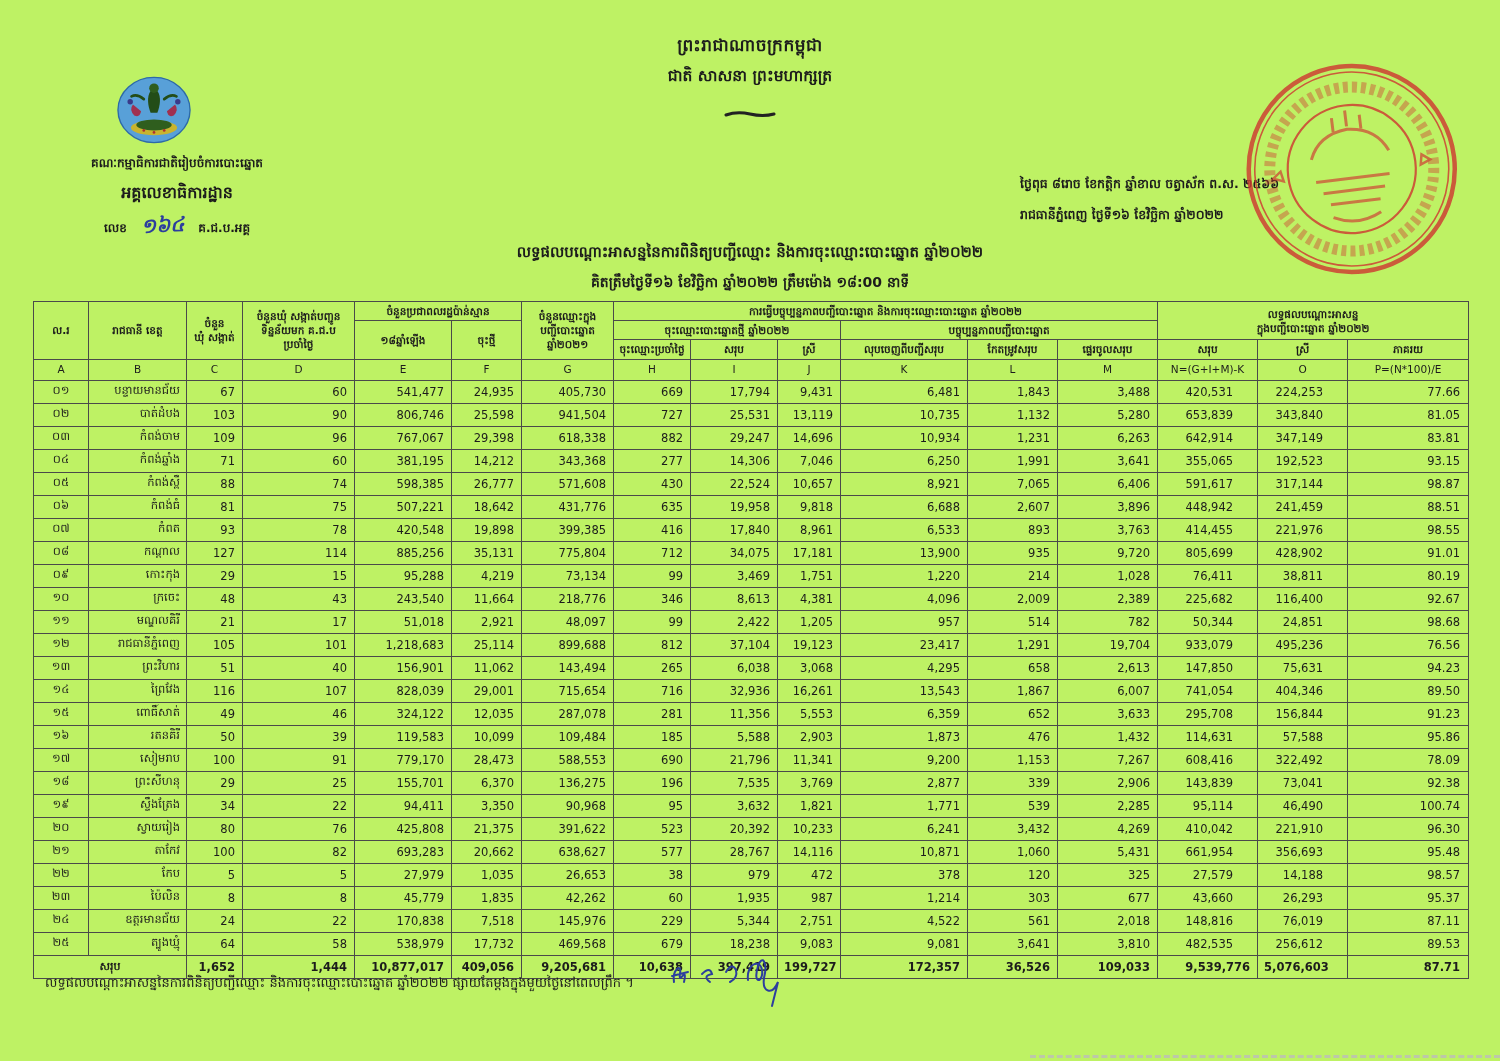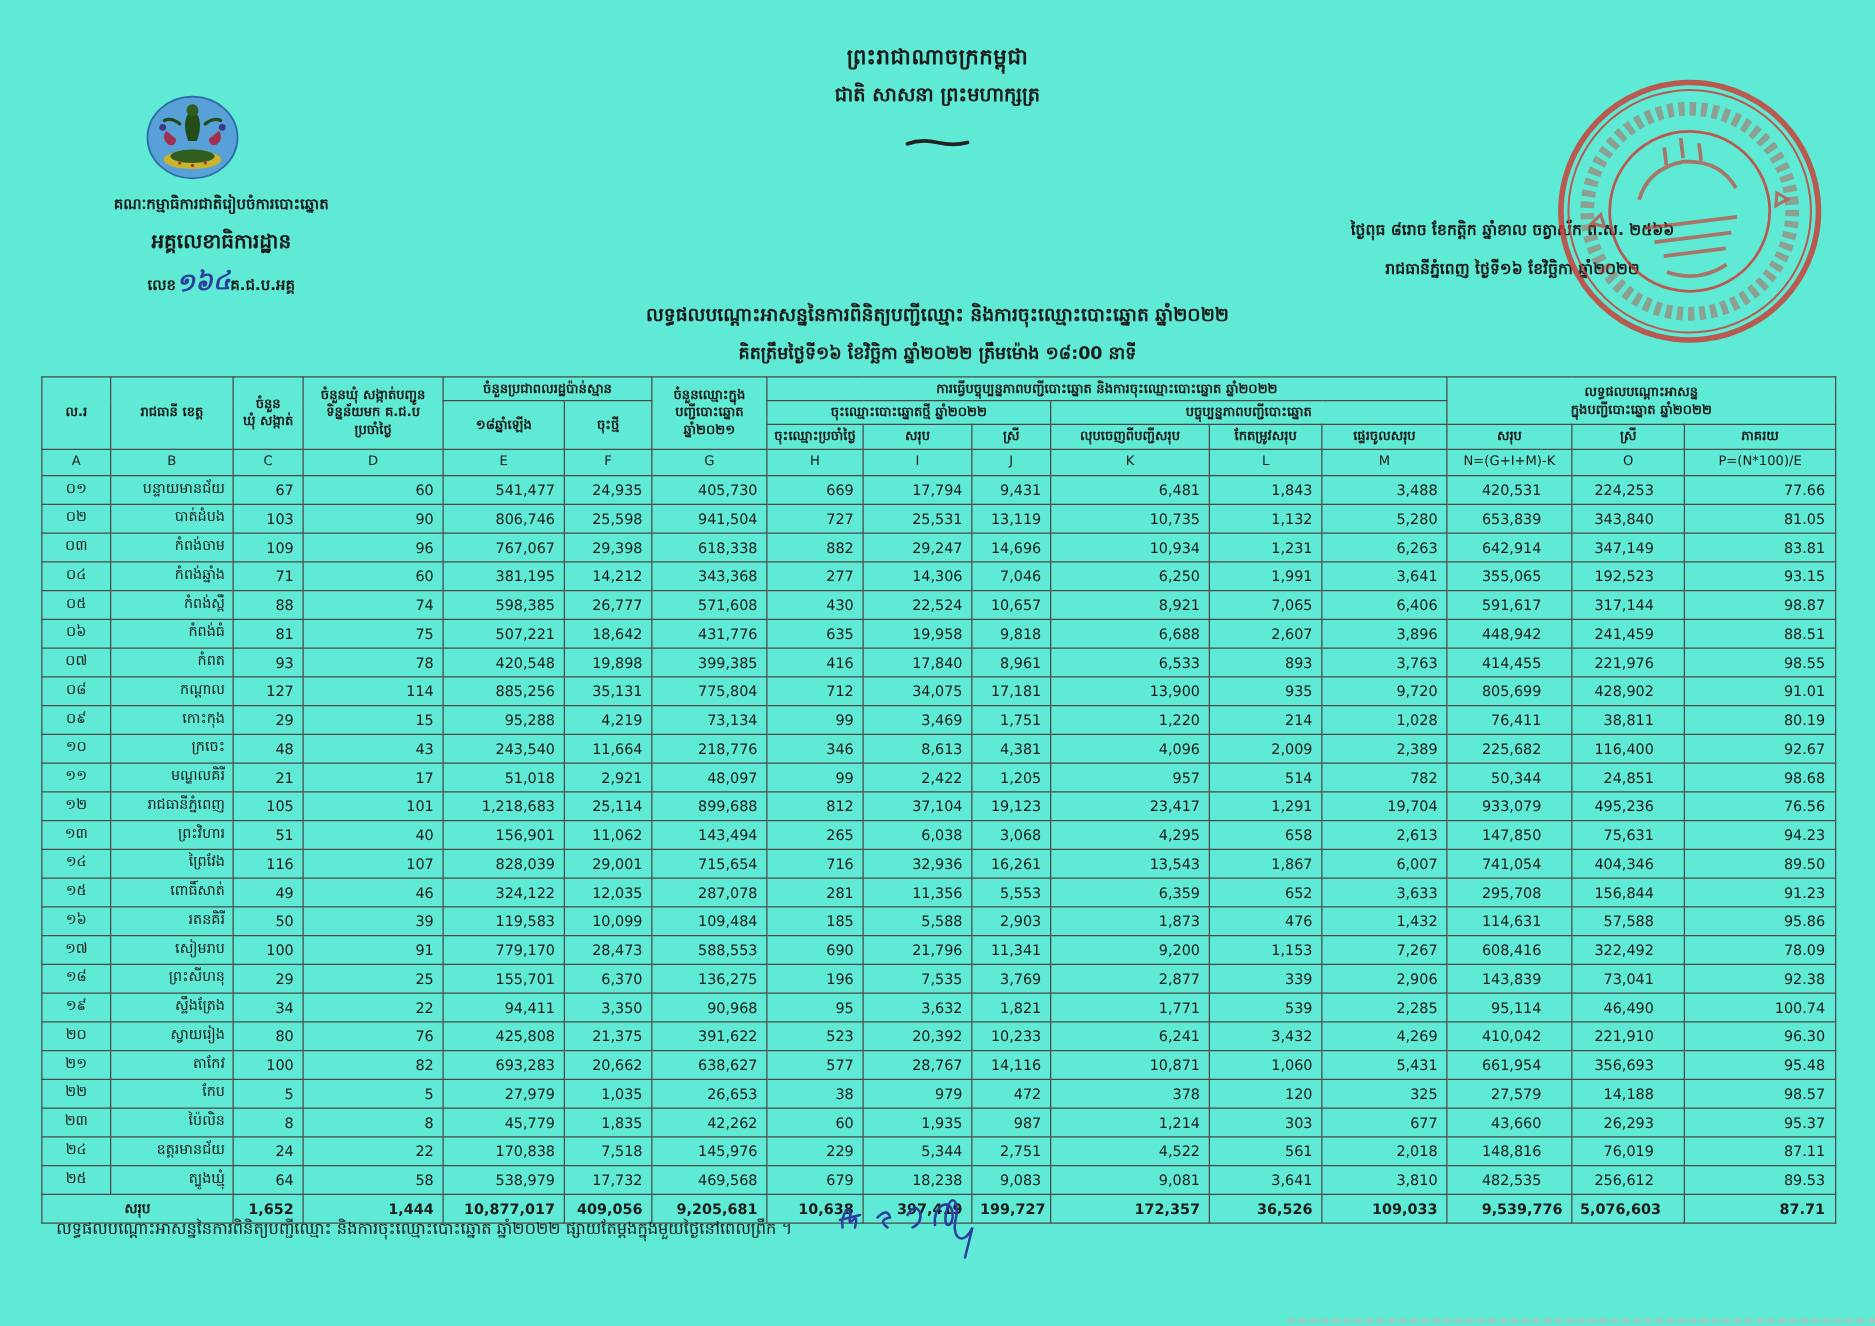--- a/index.html
+++ b/index.html
@@ -1,32 +1,32 @@
 <!DOCTYPE html>
 <html><head>
 <meta charset="utf-8">
 <style>
   html,body{margin:0;padding:0;background:#e9e9e7;}
   .page{
     position:relative;width:1500px;height:1061px;margin:0 auto;
-    background:#5eead4;color:#1c1c1c;
+    background:#bef264;color:#1c1c1c;
     font-family:"DejaVu Sans","Liberation Sans",sans-serif;
     overflow:hidden;
   }
   .abs{position:absolute;}
   .center-line{position:absolute;left:0;width:100%;text-align:center;}
   .kingdom{top:34px;font-size:17px;font-weight:bold;letter-spacing:.5px;}
   .motto{top:66px;font-size:15.5px;font-weight:bold;}
   .separator{top:104px;}
   .org-block{position:absolute;left:37px;top:155px;width:280px;text-align:center;}
   .org-name{font-size:12px;font-weight:bold;}
   .org-dept{font-size:16px;font-weight:bold;margin-top:9px;}
-  .ref-line{font-size:12px;font-weight:bold;margin-top:6px;display:flex;justify-content:center;align-items:baseline;}
+  .ref-line{font-size:12px;font-weight:bold;margin-top:6px;display:flex;justify-content:center;align-items:baseline;gap:14px;}
   .handwritten{color:#2c3e9e;font-size:20px;font-weight:bold;transform:rotate(-3deg);font-style:italic;}
-  .dateline{position:absolute;left:1020px;top:176px;width:380px;text-align:center;font-size:12.5px;font-weight:bold;}
+  .dateline{position:absolute;left:1020px;top:176px;width:380px;text-align:left;font-size:12.5px;font-weight:bold;}
   .dateline div{margin-bottom:13px;}
   .stamp{position:absolute;left:1243px;top:60px;opacity:.82;transform:rotate(-7deg);}
   .doc-title{top:242px;font-size:15px;font-weight:bold;}
   .doc-subtitle{top:273px;font-size:14px;font-weight:bold;}
 
   table.results{
     position:absolute;left:33px;top:301px;width:1435px;
     border-collapse:collapse;table-layout:fixed;background:transparent;
   }
   table.results th,table.results td{border:1px solid #4a4a4a;overflow:hidden;}

